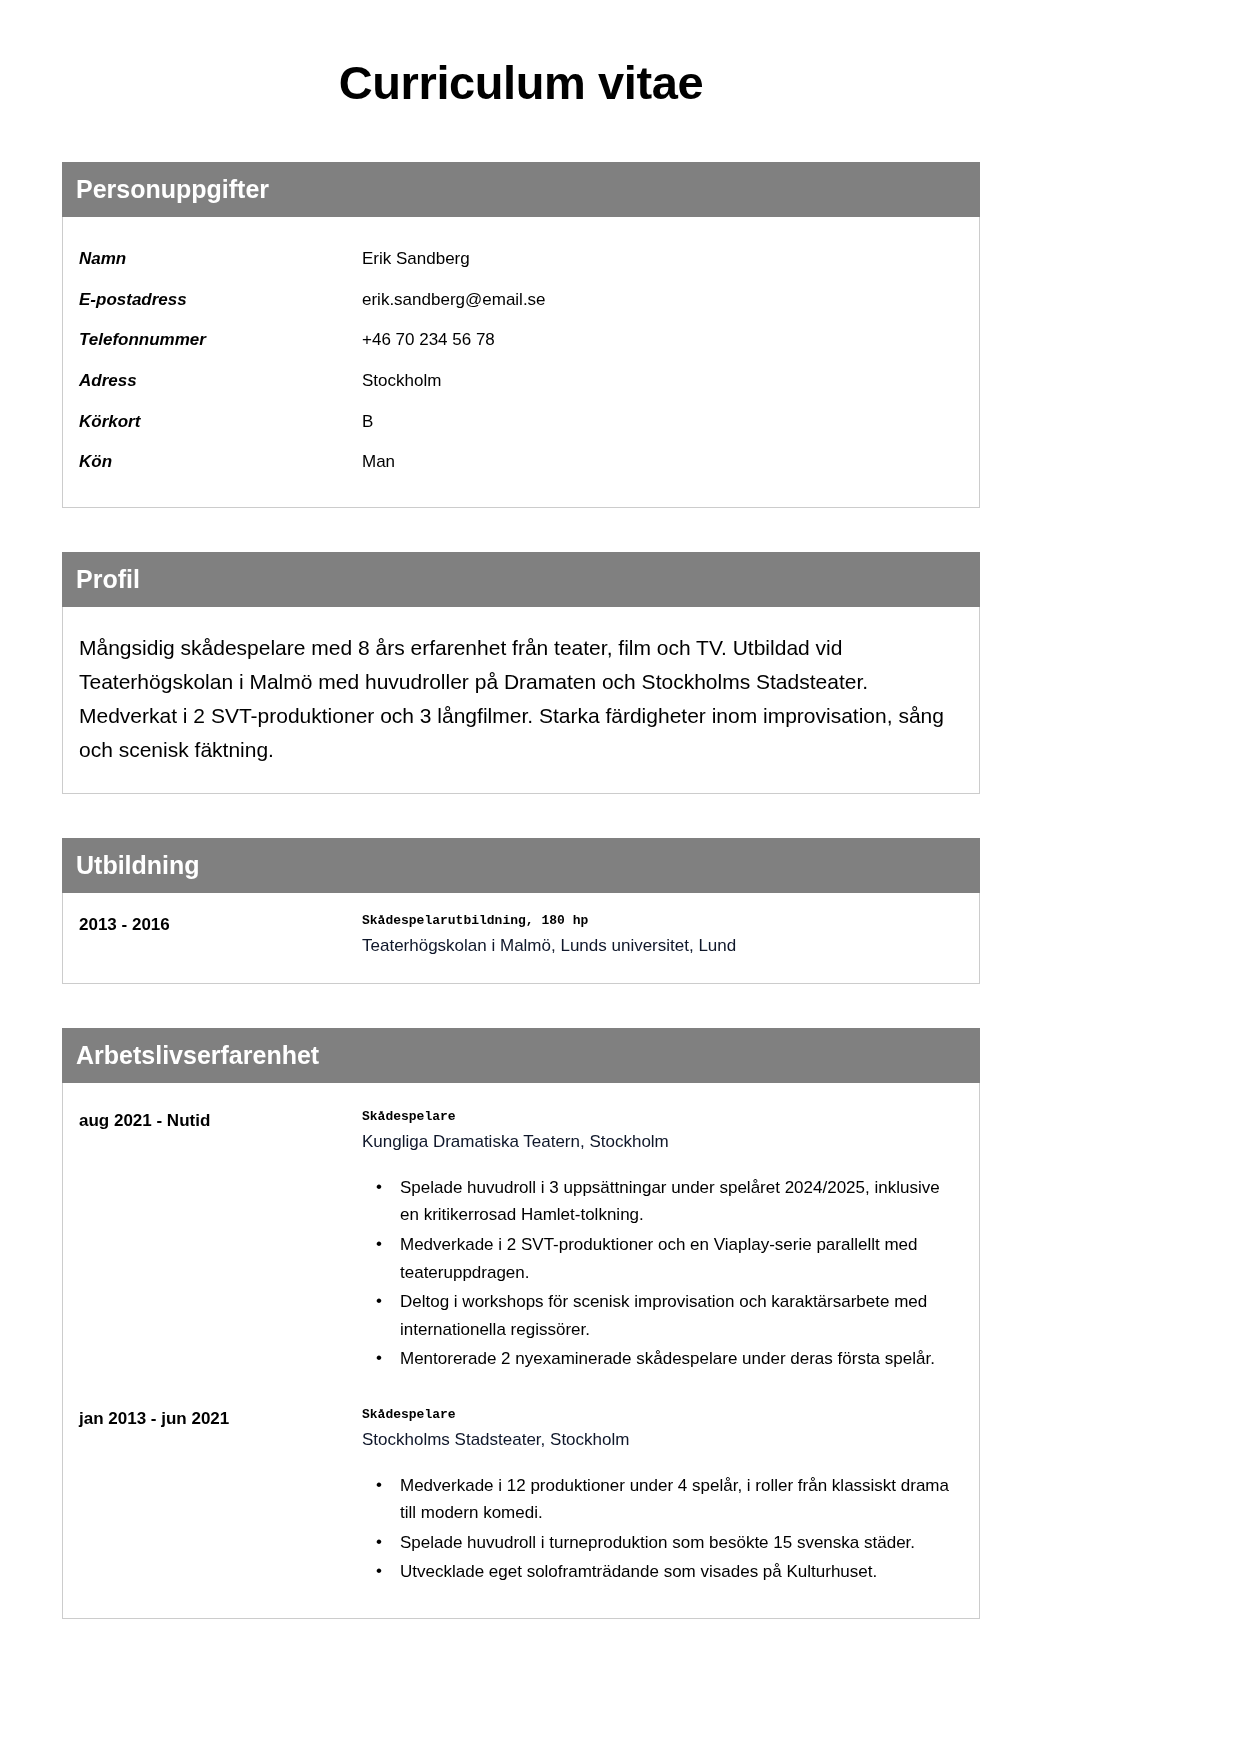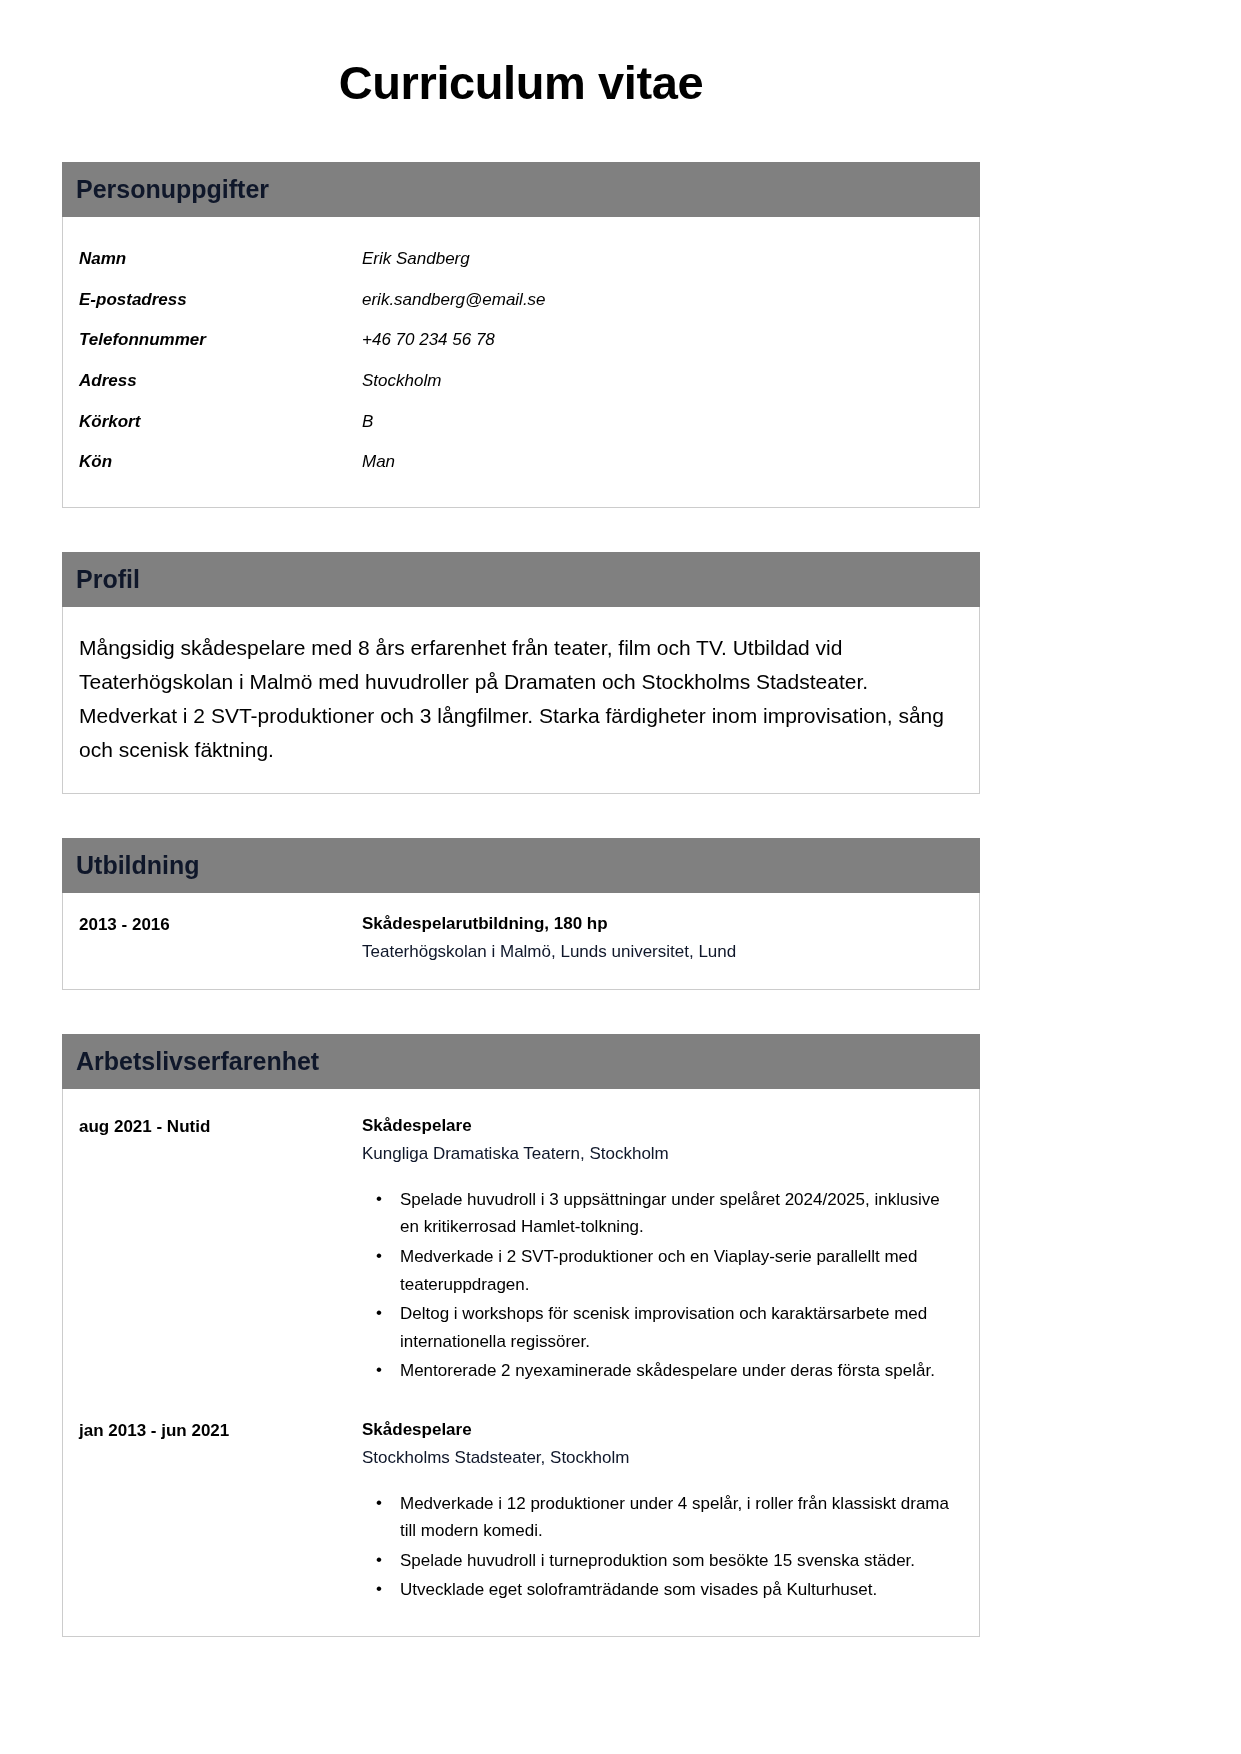--- a/index.html
+++ b/index.html
@@ -27,21 +27,21 @@
     letter-spacing: -0.4px;
     padding-top: 55px;
     padding-bottom: 52px;
     color: #000000;
   }
 
   .section { margin-bottom: 44px; }
 
   .section-header {
     background: #808080;
-    color: #0f172a;
+    color: #ffffff;
     font-size: 25px;
     font-weight: bold;
     padding: 13px 14px 14px 14px;
     line-height: 1.12;
   }
 
   .section-body {
     border: 1px solid #cccccc;
     border-top: none;
     background: #ffffff;
@@ -59,21 +59,20 @@
     flex: 0 0 283px;
     font-size: 17px;
     font-weight: bold;
     line-height: 1.45;
     font-style: italic;
   }
   .info-value {
     font-size: 17px;
     font-weight: normal;
     line-height: 1.45;
-    font-style: italic;
   }
 
   
   .profile-text {
     font-size: 21px;
     line-height: 1.62;
     padding: 2px 6px 2px 0;
   }
 
   
@@ -88,23 +87,24 @@
     width: 283px;
     flex: 0 0 283px;
     font-size: 17px;
     font-weight: bold;
     line-height: 1.5;
     padding-top: 1px;
   }
   .entry-main { flex: 1 1 auto; min-width: 0; }
 
   .entry-title {
-    font-size: 17px;
+    font-size: 13px;
     font-weight: bold;
     line-height: 1.5;
+    font-family: Liberation Mono, monospace;
   }
   .entry-sub {
     font-size: 17px;
     font-weight: normal;
     color: #0f172a;
     line-height: 1.5;
     margin-top: 3px;
   }
 
   .entry-bullets {

